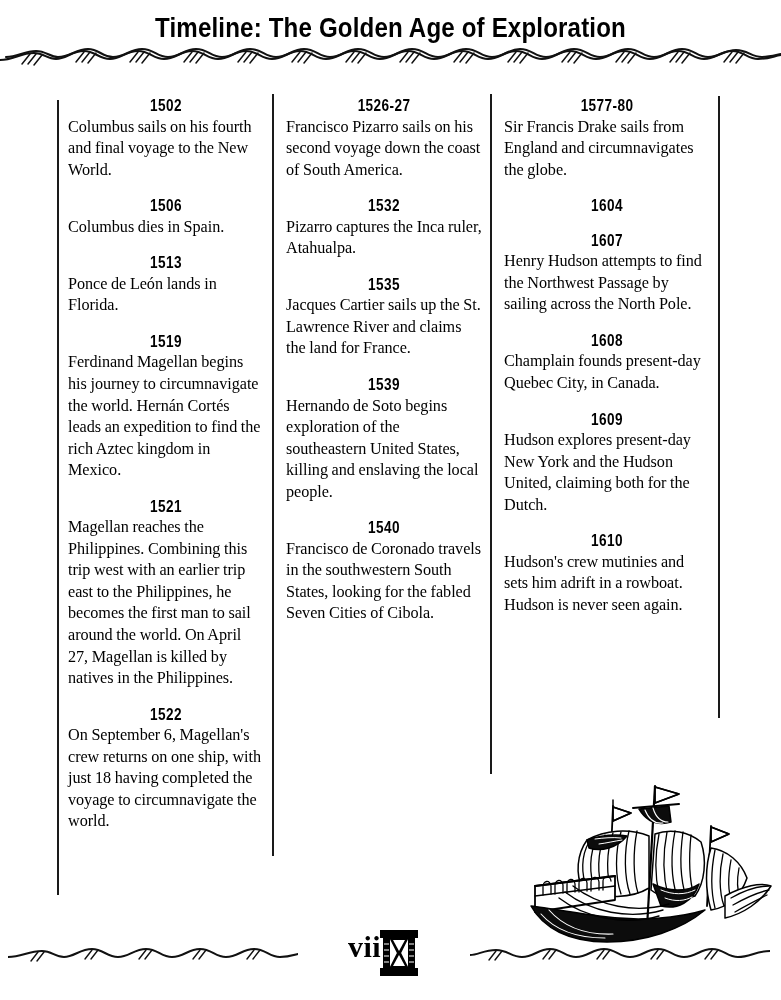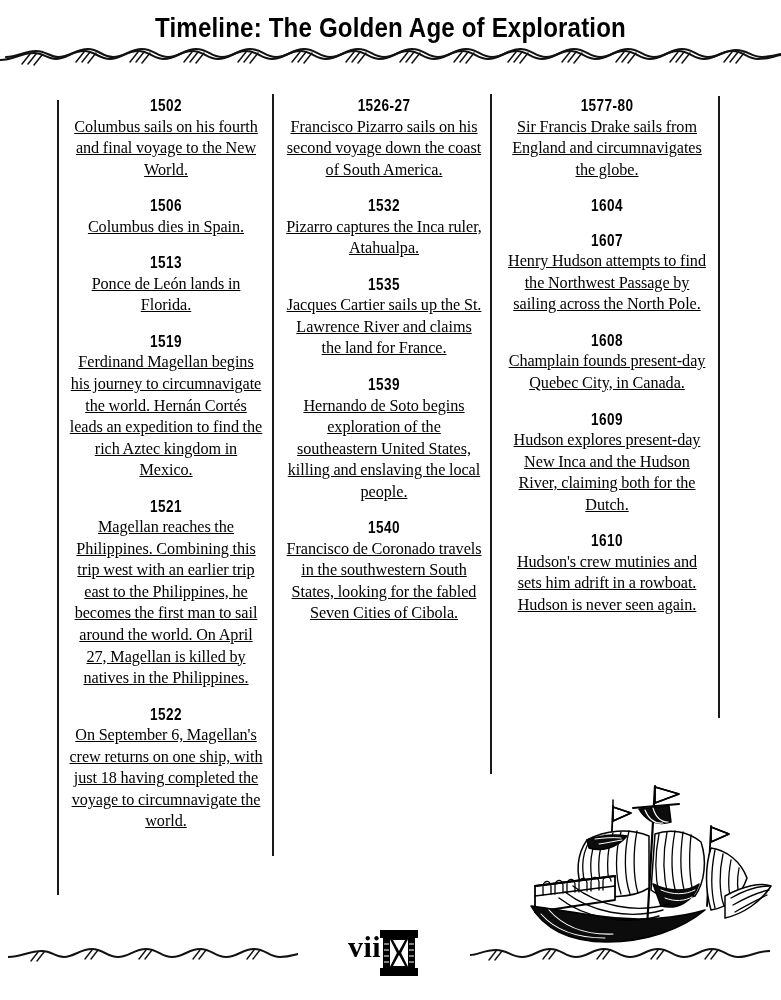--- a/index.html
+++ b/index.html
@@ -93,26 +93,24 @@
     text-align: center;
     font-family: "Liberation Sans Narrow", "Liberation Sans", sans-serif;
     font-weight: bold;
     font-size: 17px;
     line-height: 1.15;
     transform: scaleX(0.80);
     letter-spacing: 0.5px;
     margin-bottom: 1px;
   }
   .entry-text {
-    text-align: center;
     font-size: 16.2px;
     line-height: 1.33;
     letter-spacing: -0.05px;
     word-spacing: -0.3px;
-    text-decoration: underline;
   }
 
   
   .footer {
     position: absolute;
     top: 932px;
     left: 0;
     width: 781px;
     height: 50px;
   }
@@ -265,21 +263,21 @@
     <div class="entry">
       <div class="entry-year">1607</div>
       <div class="entry-text">Henry Hudson attempts to find the Northwest Passage by sailing across the North Pole.</div>
     </div>
     <div class="entry">
       <div class="entry-year">1608</div>
       <div class="entry-text">Champlain founds present-day Quebec City, in Canada.</div>
     </div>
     <div class="entry">
       <div class="entry-year">1609</div>
-      <div class="entry-text">Hudson explores present-day New Inca and the Hudson River, claiming both for the Dutch.</div>
+      <div class="entry-text">Hudson explores present-day New York and the Hudson United, claiming both for the Dutch.</div>
     </div>
     <div class="entry">
       <div class="entry-year">1610</div>
       <div class="entry-text">Hudson's crew mutinies and sets him adrift in a rowboat. Hudson is never seen again.</div>
     </div>
   </div>
 
 </div>
 
 <div class="ship">

